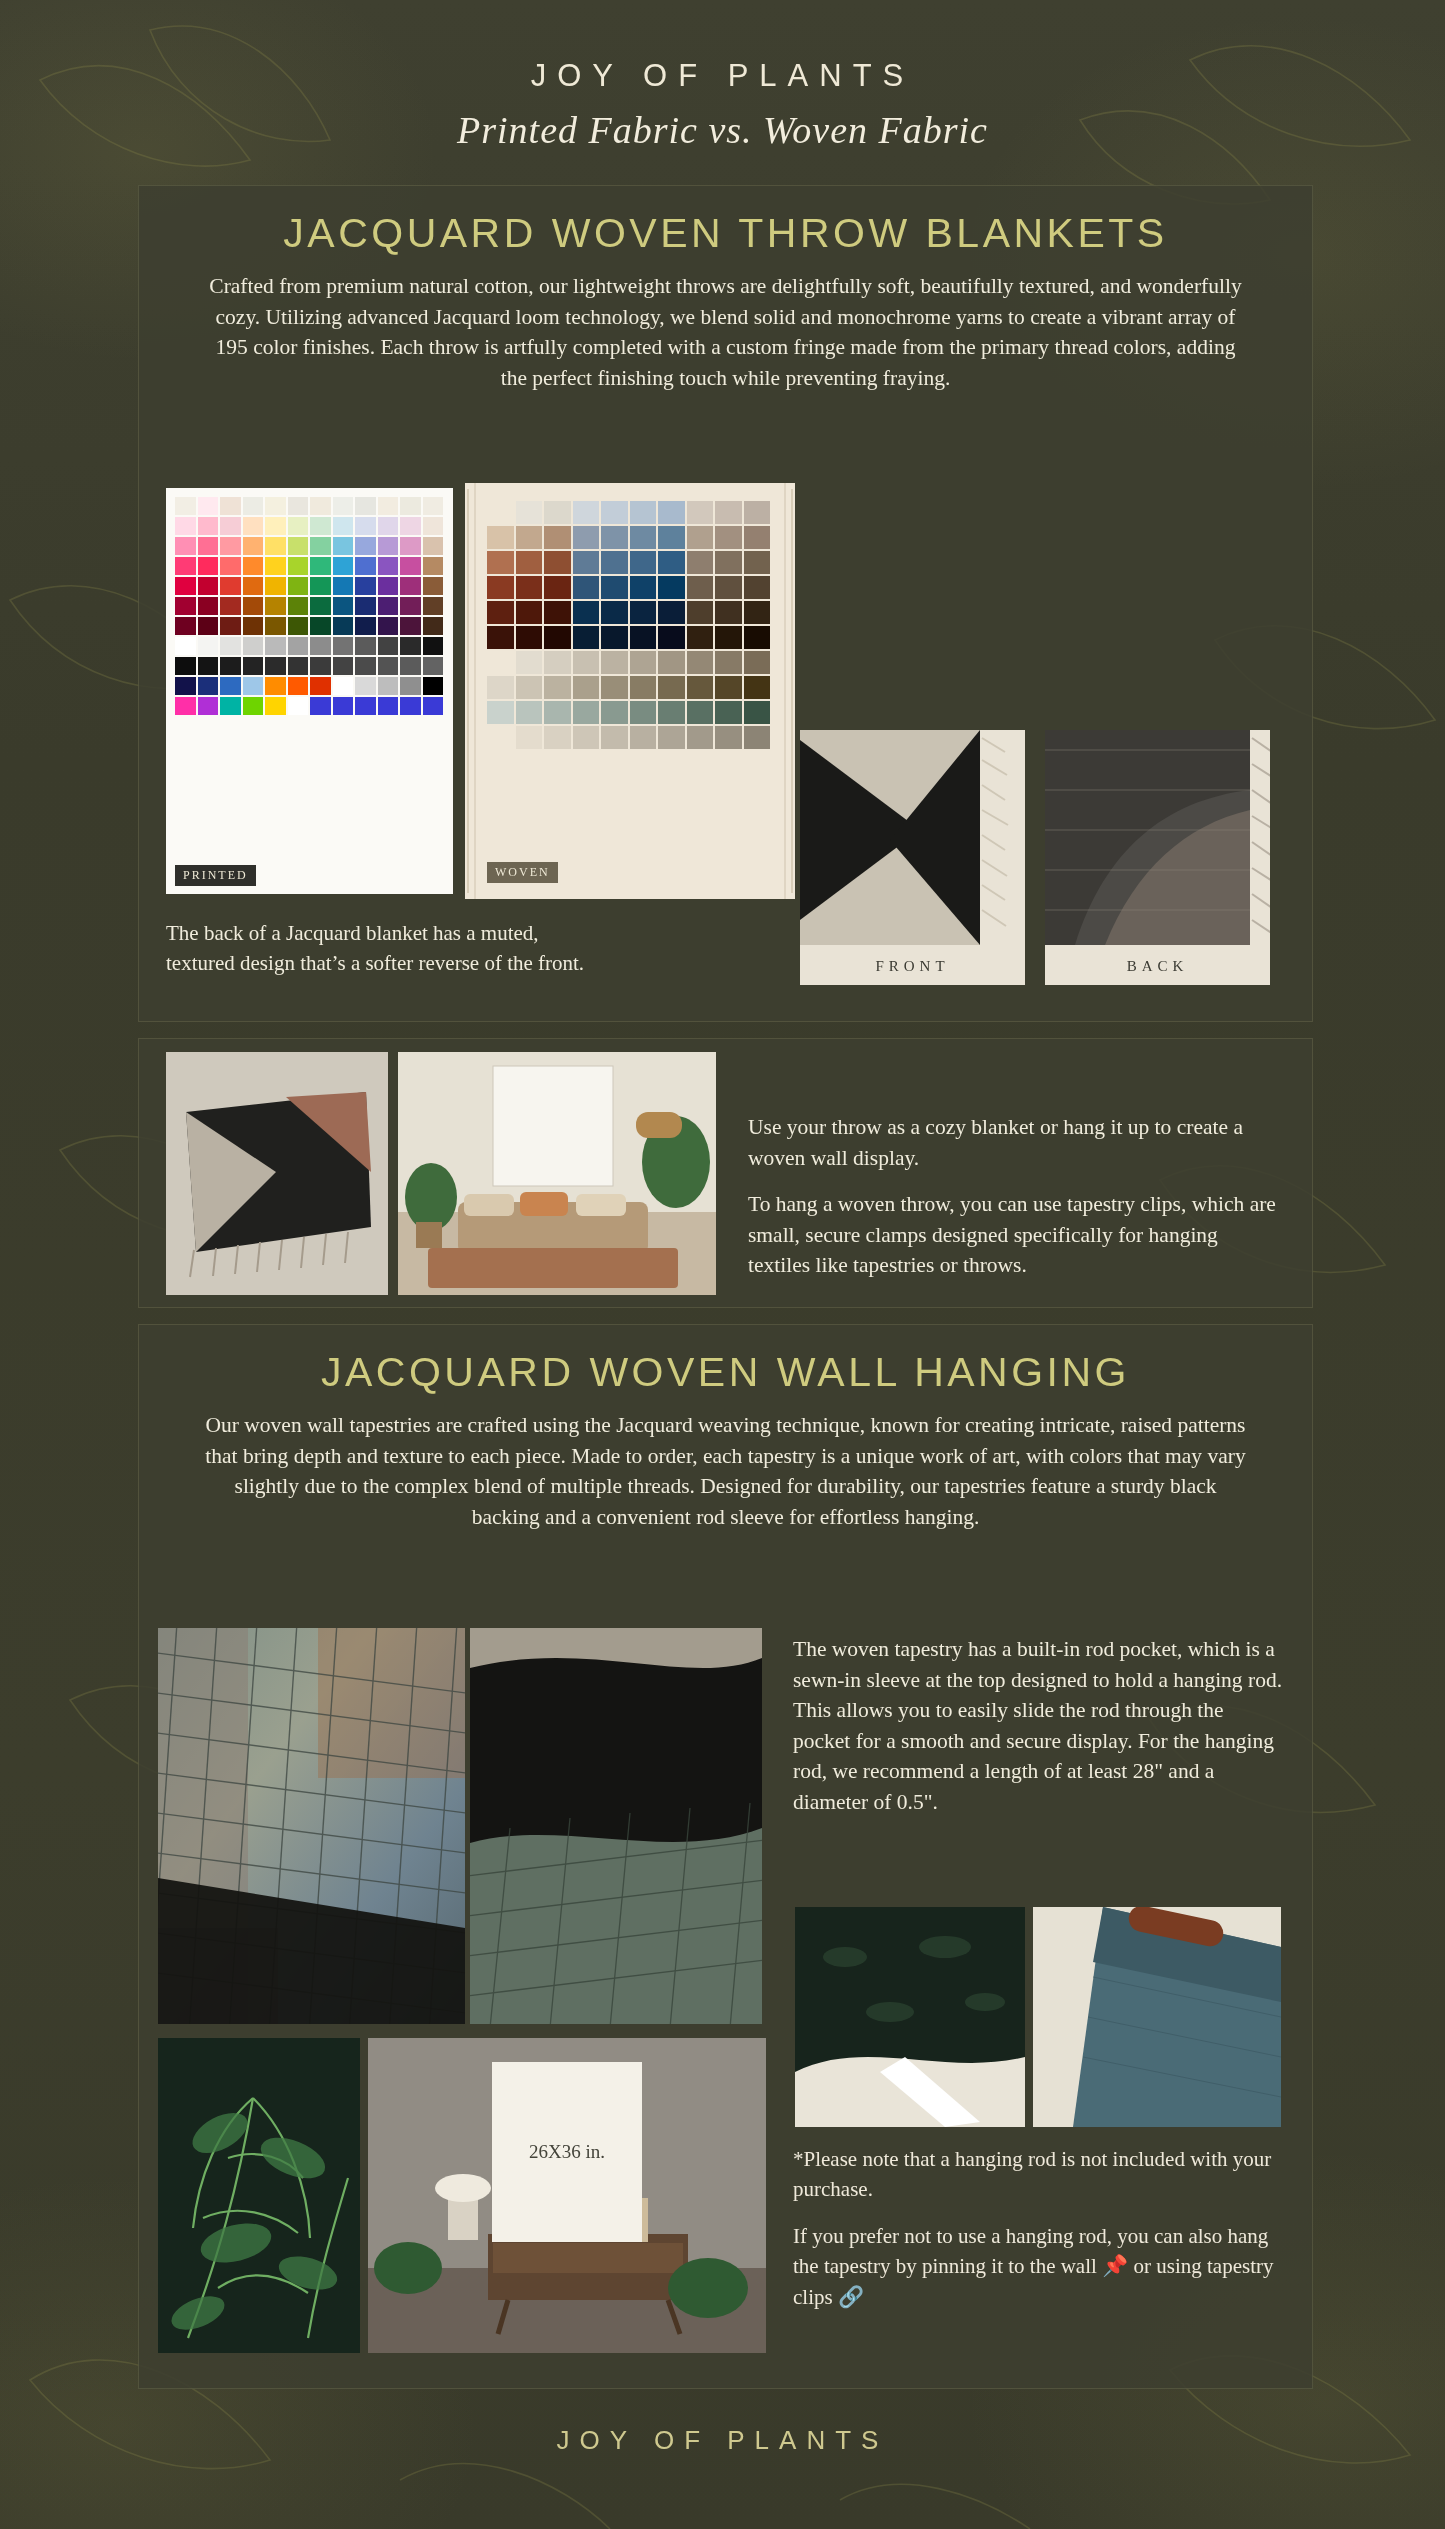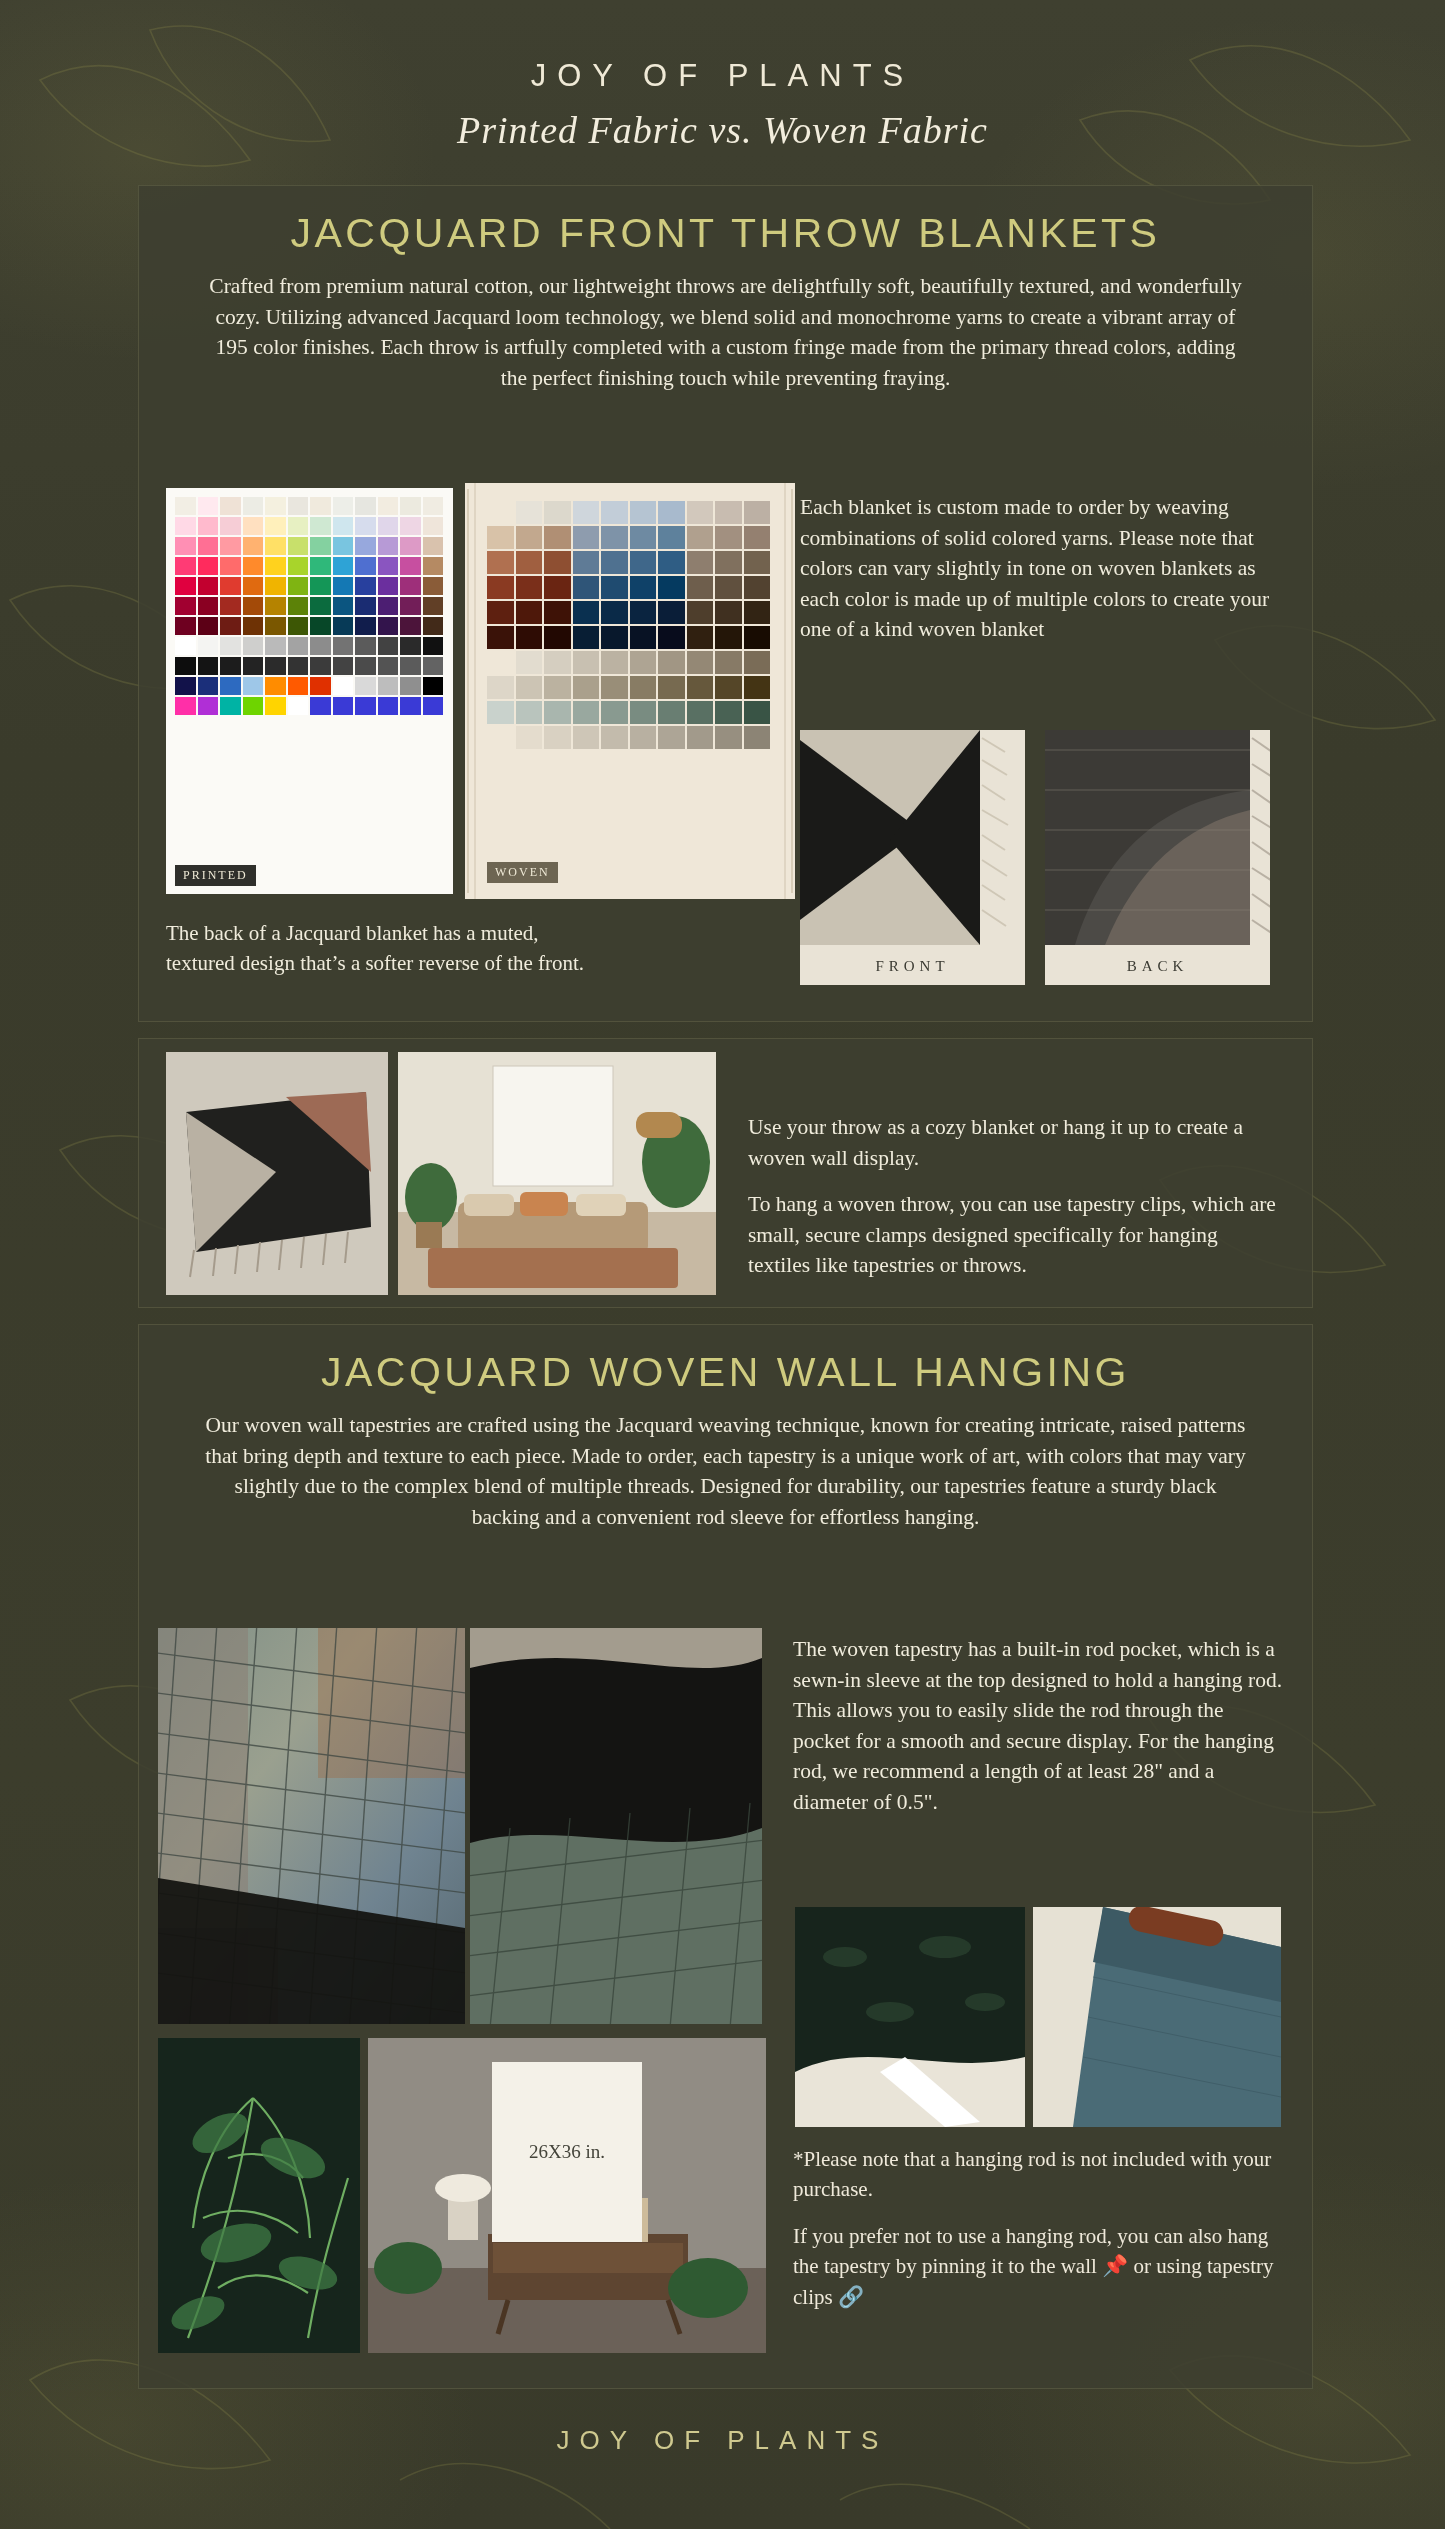--- a/index.html
+++ b/index.html
@@ -172,21 +172,21 @@
 </svg>
 
 <div class="page">
 
   <div class="brand-top">JOY OF PLANTS</div>
   <div class="brand-sub">Printed Fabric vs. Woven Fabric</div>
 
   <div class="panel panel-1"></div>
 
   <div style="position:absolute; left:138px; top:185px; width:1175px;">
-    <div class="section-title">JACQUARD FRONT THROW BLANKETS</div>
+    <div class="section-title">JACQUARD WOVEN THROW BLANKETS</div>
     <div class="body-copy">Crafted from premium natural cotton, our lightweight throws are delightfully soft, beautifully textured, and wonderfully cozy. Utilizing advanced Jacquard loom technology, we blend solid and monochrome yarns to create a vibrant array of 195 color finishes. Each throw is artfully completed with a custom fringe made from the primary thread colors, adding the perfect finishing touch while preventing fraying.</div>
   </div>
 
   <div class="img-frame printed-card">
     <div id="printed-grid" class="swatch-grid" style="position: absolute; left: 9px; top: 9px; width: 269px; grid-template-columns: repeat(12, 20.5px);">
         <div style="width: 20.5px; height: 18px; background: rgb(242, 238, 228);"></div>
         <div style="width: 20.5px; height: 18px; background: rgb(255, 233, 239);"></div>
         <div style="width: 20.5px; height: 18px; background: rgb(239, 226, 214);"></div>
         <div style="width: 20.5px; height: 18px; background: rgb(236, 236, 228);"></div>
         <div style="width: 20.5px; height: 18px; background: rgb(244, 240, 223);"></div>
@@ -431,21 +431,20 @@
         <div style="width: 26.5px; height: 23px; background: rgb(195, 187, 172);"></div>
         <div style="width: 26.5px; height: 23px; background: rgb(184, 176, 161);"></div>
         <div style="width: 26.5px; height: 23px; background: rgb(173, 165, 150);"></div>
         <div style="width: 26.5px; height: 23px; background: rgb(162, 154, 139);"></div>
         <div style="width: 26.5px; height: 23px; background: rgb(151, 143, 128);"></div>
         <div style="width: 26.5px; height: 23px; background: rgb(140, 132, 117);"></div>
       </div>
     <div class="tag woven-tag" style="left:22px; bottom:16px;">WOVEN</div>
   </div>
 
-  <div class="side-copy side-copy-1">Each blanket is custom made to order by weaving combinations of solid colored yarns. Please note that colors can vary slightly in tone on woven blankets as each color is made up of multiple colors to create your one of a kind woven blanket</div>
 
   <div class="caption-left">The back of a Jacquard blanket has a muted, textured design that’s a softer reverse of the front.</div>
 
   <div class="img-frame fb-card fb-back">
     <svg width="248" height="255">
       <rect width="248" height="255" fill="#e9e3d6"></rect>
       <rect x="0" y="0" width="205" height="215" fill="#4c4a46"></rect>
       <path d="M0 0 L205 0 L205 60 C120 70 60 120 30 215 L0 215 Z" fill="#3c3a36"></path>
       <path d="M60 215 C90 140 140 95 205 80 L205 215 Z" fill="#6a625a"></path>
       <g stroke="#8a8279" stroke-width="1" opacity="0.5">

